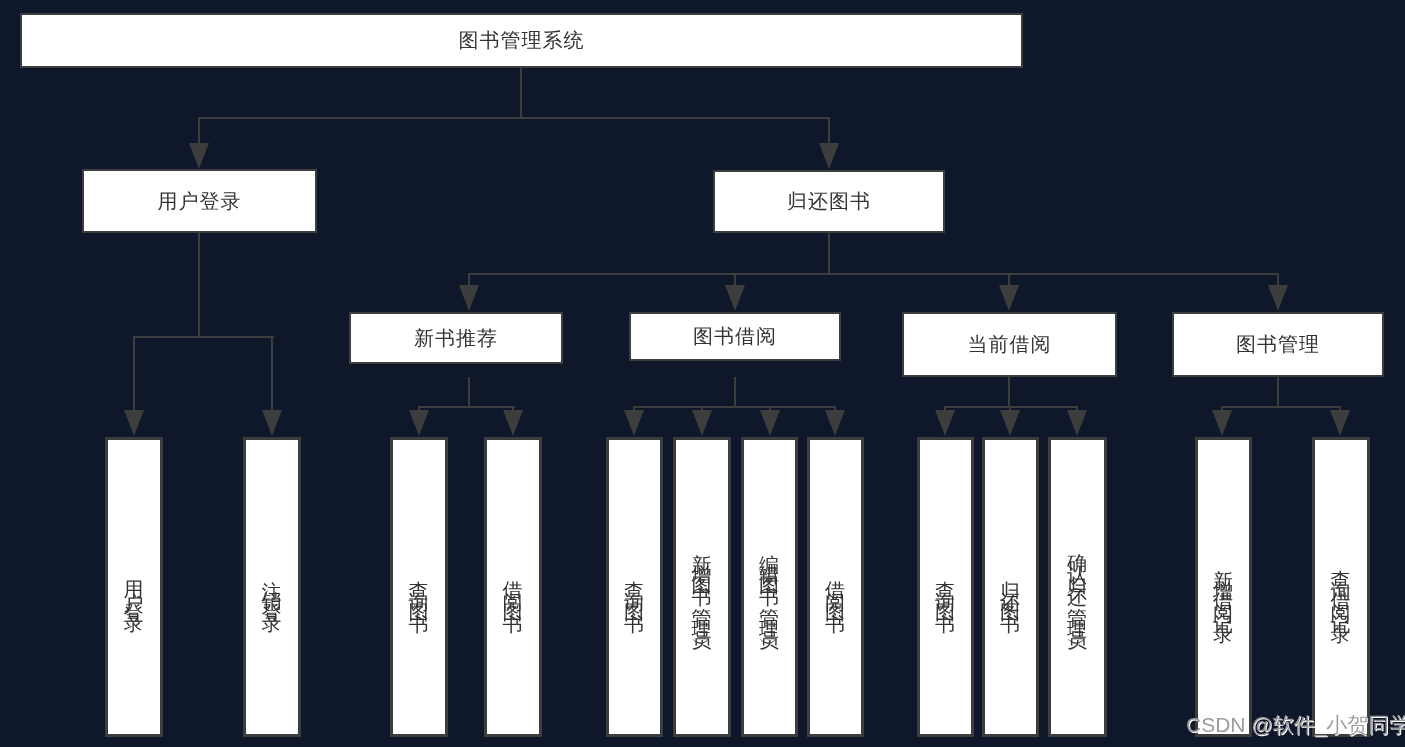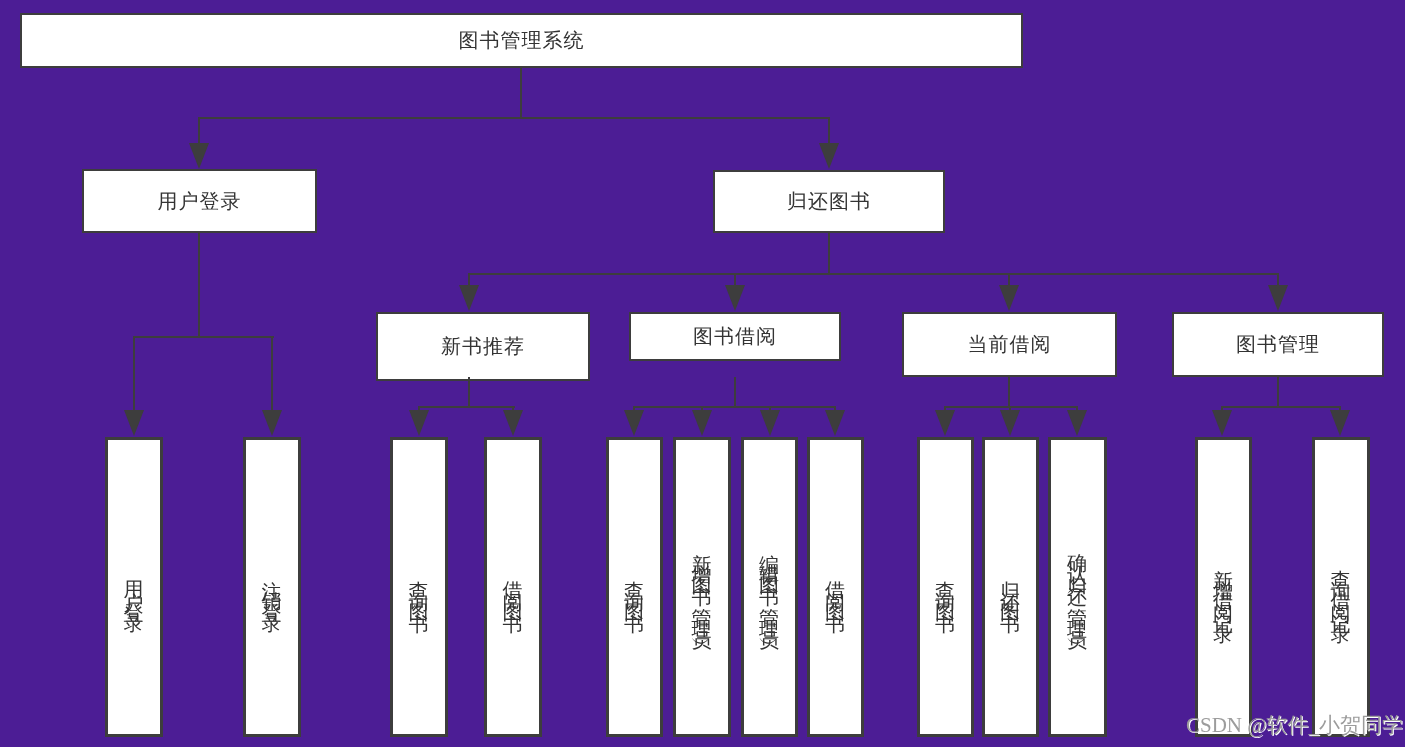--- a/index.html
+++ b/index.html
@@ -1,18 +1,18 @@
 <!DOCTYPE html>
 <html><head>
 <meta charset="utf-8">
 <style>
   html,body{margin:0;padding:0;background:#ffffff;}
   .stage{
-    position:relative;width:1405px;height:747px;background:#4c1d95;overflow:hidden;
-    font-family:Liberation Serif, serif;
+    position:relative;width:1405px;height:747px;background:#0f172a;overflow:hidden;
+    font-family:Liberation Sans, sans-serif;
   }
   .hbox{
     position:absolute;box-sizing:border-box;background:#ffffff;
     border:2px solid #3d3d3d;display:flex;align-items:center;justify-content:center;
   }
   .hbox span{font-size:20px;color:#333333;letter-spacing:1px;white-space:nowrap;}
   .vbox{
     position:absolute;box-sizing:border-box;background:#ffffff;
     border:3px solid #3d3d3d;display:flex;align-items:center;justify-content:center;
   }
@@ -41,21 +41,21 @@
     <span>图书管理系统</span>
   </div>
 
   <div class="hbox" style="left:82px;top:169px;width:235px;height:64px">
     <span>用户登录</span>
   </div>
   <div class="hbox" style="left:713px;top:170px;width:232px;height:63px">
     <span>归还图书</span>
   </div>
 
-  <div class="hbox" style="left:376px;top:312px;width:214px;height:69px">
+  <div class="hbox" style="left:349px;top:312px;width:214px;height:52px">
     <span>新书推荐</span>
   </div>
   <div class="hbox" style="left:629px;top:312px;width:212px;height:49px">
     <span>图书借阅</span>
   </div>
   <div class="hbox" style="left:902px;top:312px;width:215px;height:65px">
     <span>当前借阅</span>
   </div>
   <div class="hbox" style="left:1172px;top:312px;width:212px;height:65px">
     <span>图书管理</span>

